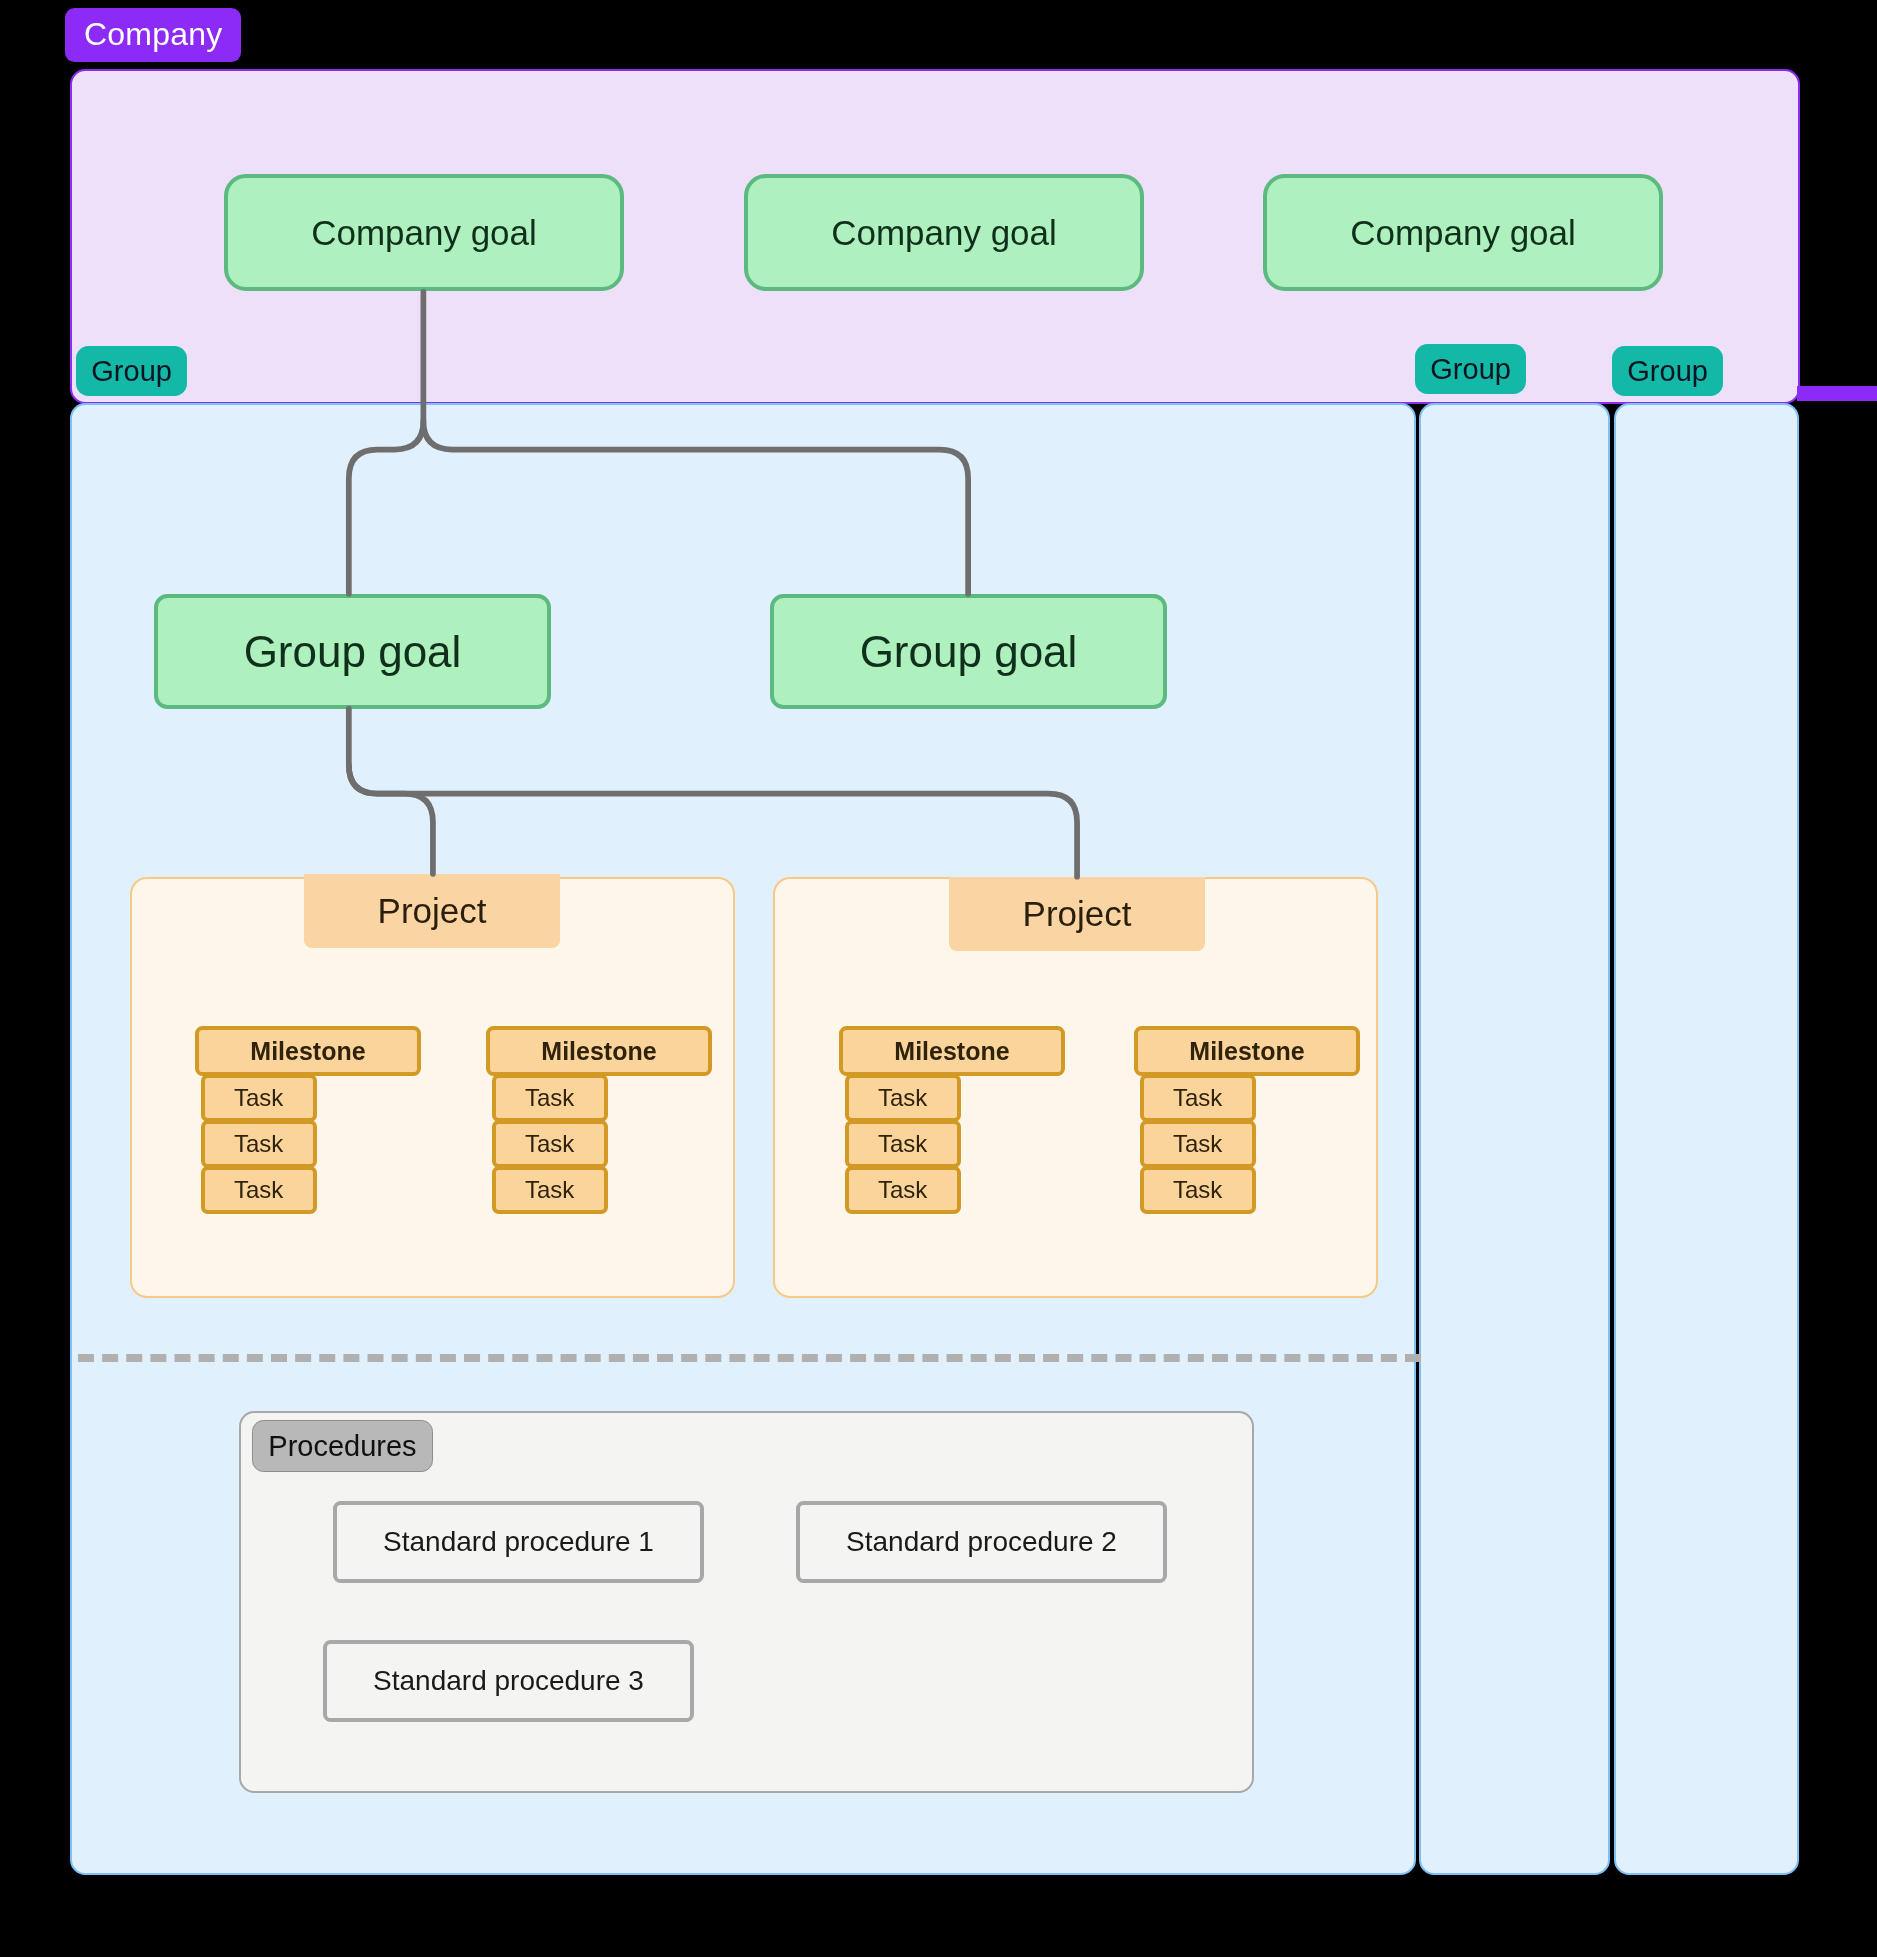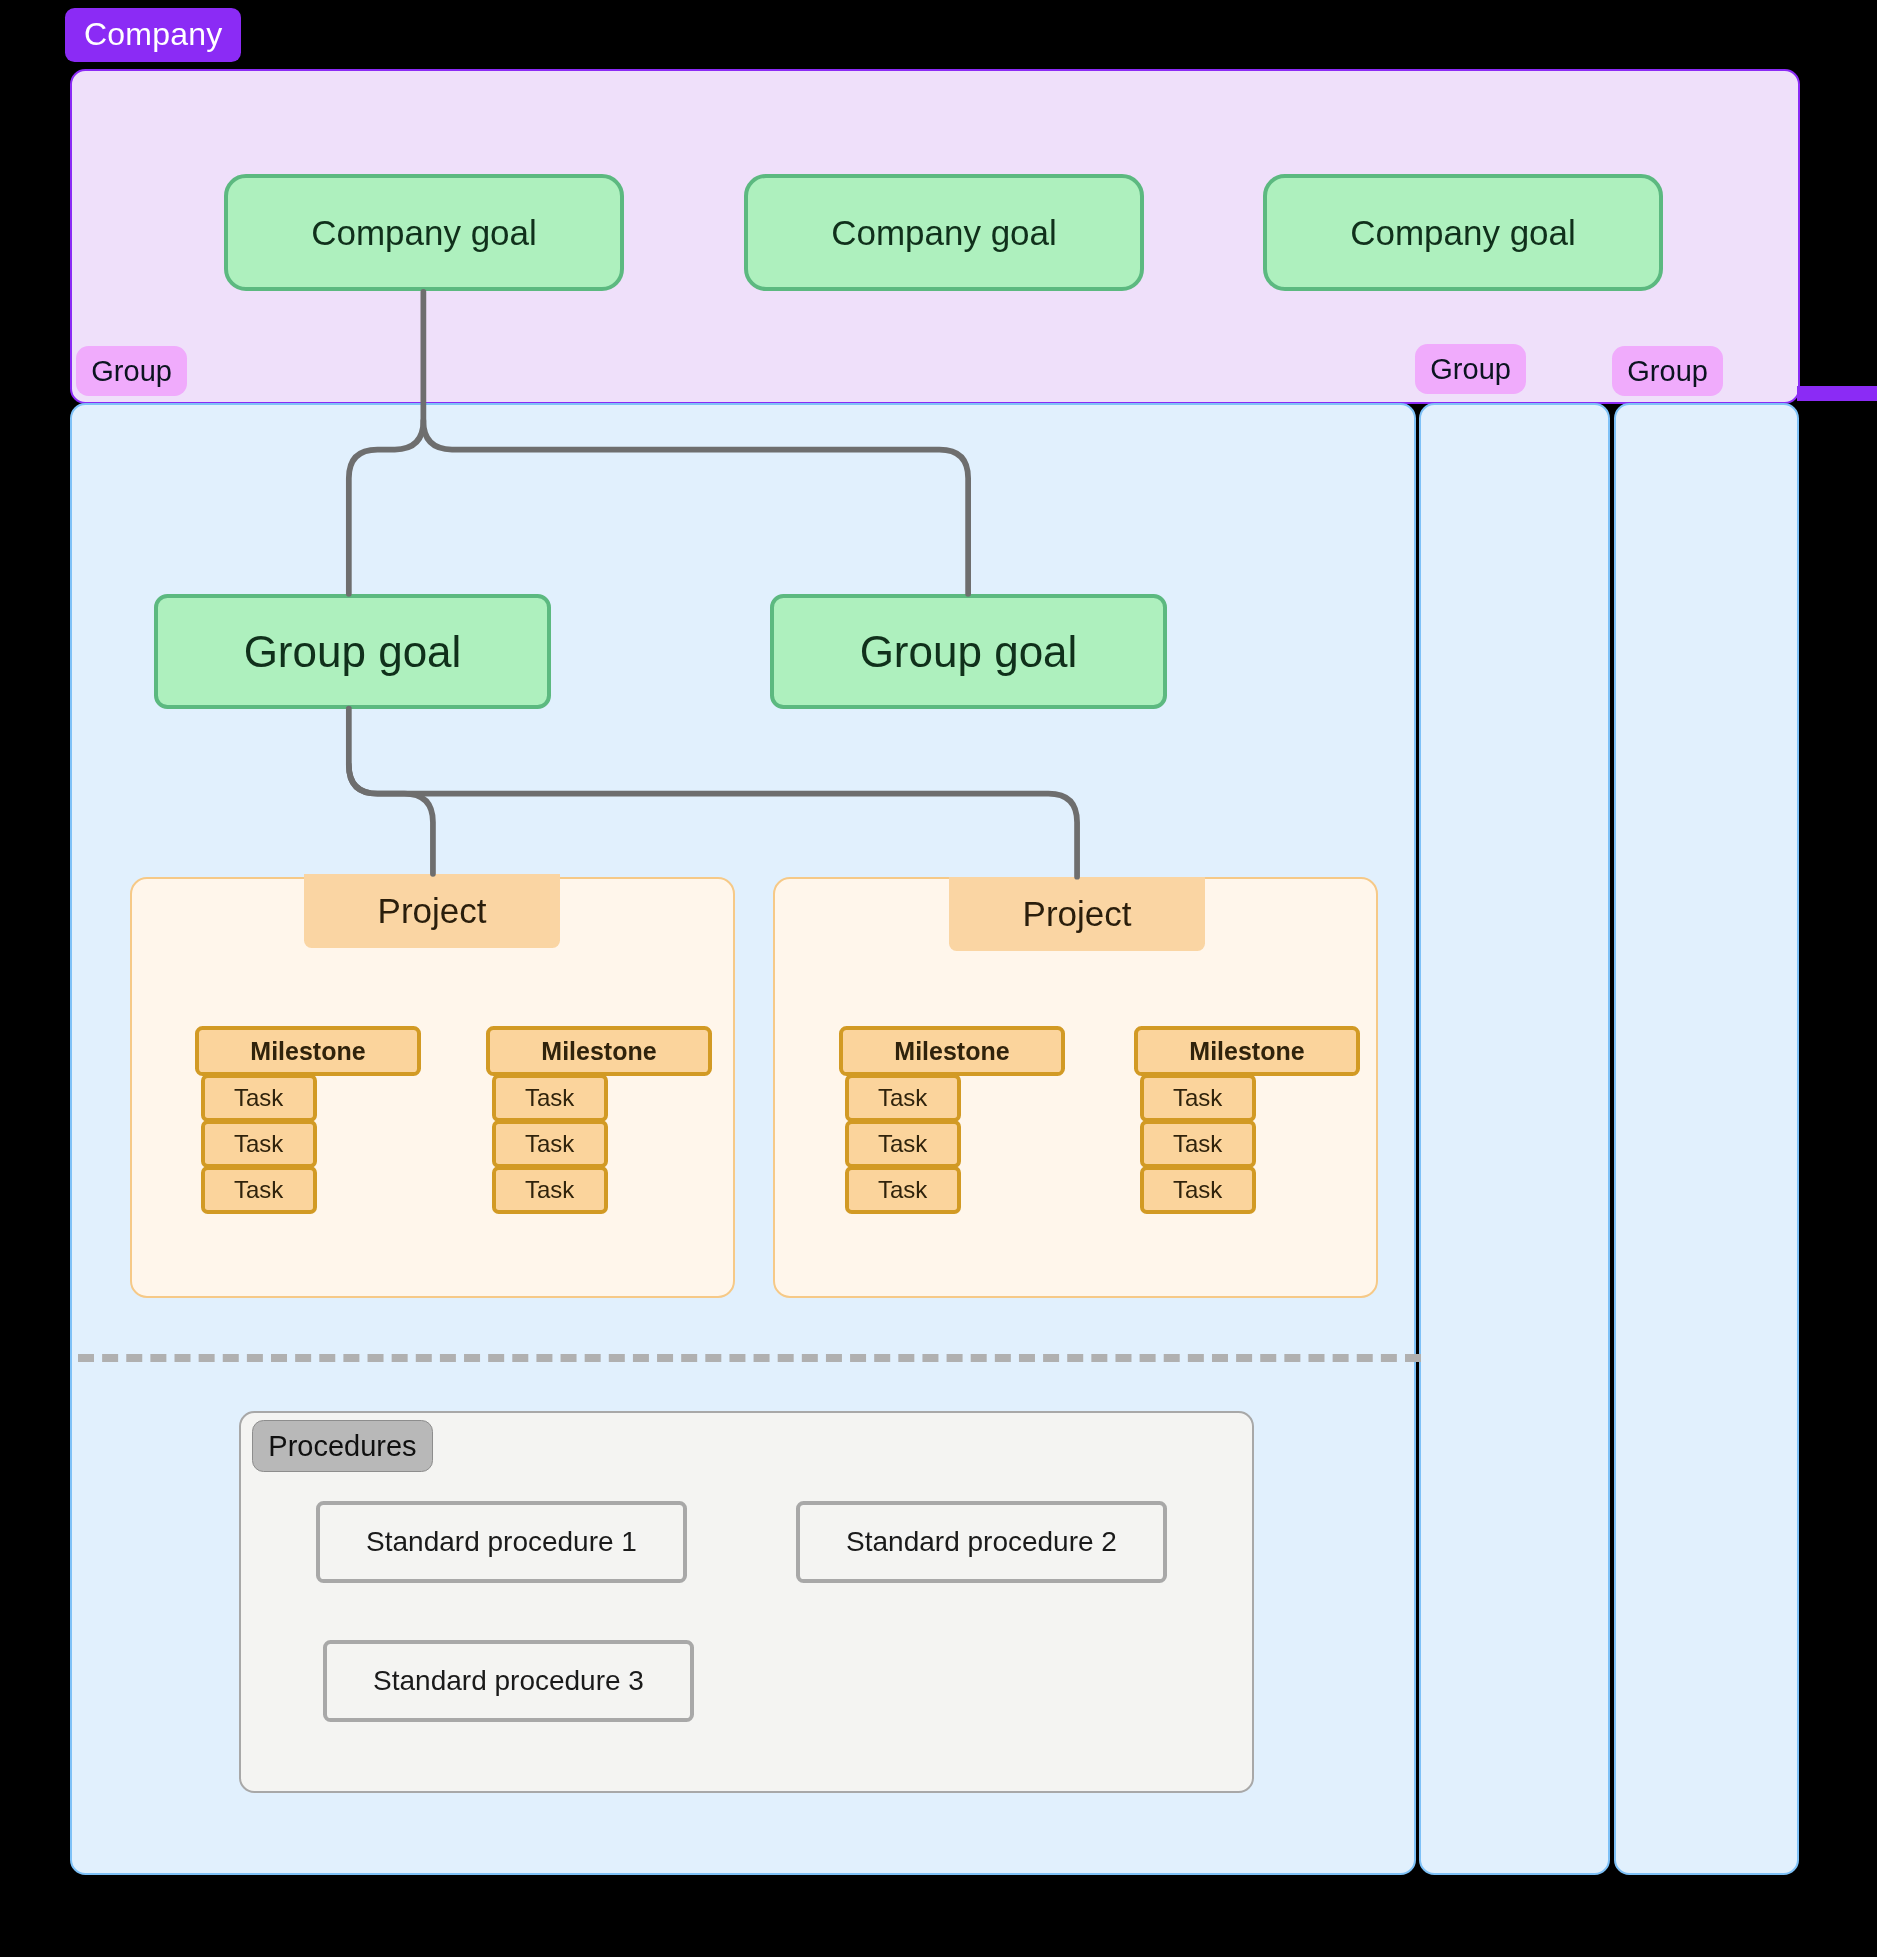--- a/index.html
+++ b/index.html
@@ -87,21 +87,21 @@
   .cg-3 { left: 1263px; width: 400px; }
 
   
   .group-tag {
     position: absolute;
     height: 50px;
     padding: 0 15.3px;
     display: flex;
     align-items: center;
     justify-content: center;
-    background: #f0abfc;
+    background: #14b8a6;
     border-radius: 12.4px;
     color: #0B1420;
     font-size: 29px;
     z-index: 35;
   }
   .gt-1 { left: 76px;   top: 346px; }
   .gt-2 { left: 1415px; top: 344px; }
   .gt-3 { left: 1612px; top: 346px; }
 
   
@@ -257,21 +257,21 @@
     align-items: center;
     justify-content: center;
     background: #F4F4F2;
     border: 4.8px solid #A8A8A8;
     border-radius: 7.6px;
     box-sizing: border-box;
     font-size: 28px;
     color: #1A1A1A;
     z-index: 26;
   }
-  .pb-1 { left: 316px;  top: 1501px; }
+  .pb-1 { left: 333px;  top: 1501px; }
   .pb-2 { left: 796px;  top: 1501px; }
   .pb-3 { left: 323px;  top: 1640px; }
   .pb-4 { left: 796px;  top: 1640px; }
 
   
   #connectors {
     position: absolute;
     left: 0; top: 0;
     width: 1877px;
     height: 1958px;

